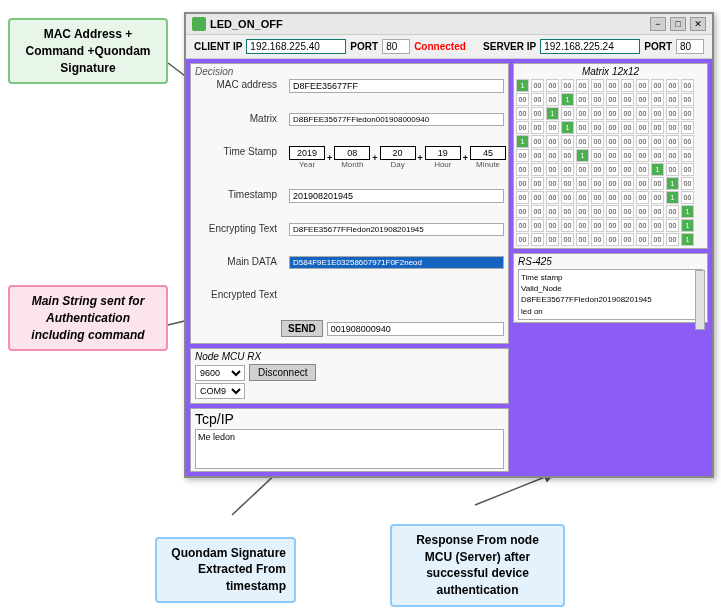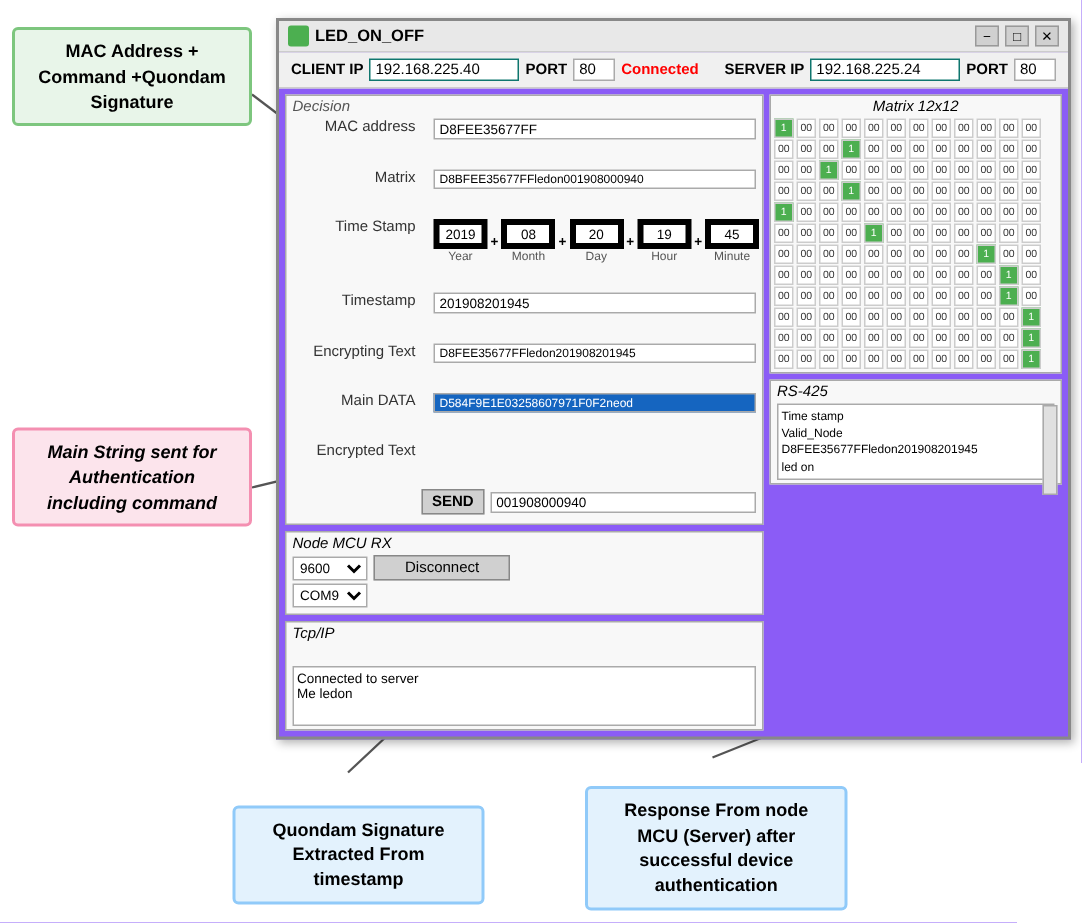--- a/index.html
+++ b/index.html
@@ -178,21 +178,21 @@
       background: #1565c0;
       color: #fff;
     }
     .timestamp-row {
       display: flex;
       align-items: center;
       gap: 2px;
       font-size: 9px;
     }
     .ts-input {
-      border: 4px solid #000000;
+      border: 1px solid #000000;
       background: #fff;
       padding: 1px 2px;
       font-size: 9px;
       width: 36px;
       text-align: center;
     }
     .ts-plus {
       font-weight: bold;
     }
     .ts-label {
@@ -245,35 +245,34 @@
     .select-input {
       border: 1px solid #aaa;
       background: #fff;
       font-size: 9px;
       padding: 1px 0;
       width: 50px;
     }
     .disconnect-btn {
       background: #d0d0d0;
       border: 1px solid #888;
-      padding: 2px 20px;
+      padding: 2px 8px;
       font-size: 10px;
       cursor: pointer;
     }
 
     
     .tcpip-box {
       border: 1px solid #aaa;
       padding: 2px 4px;
       background: #f8f8f8;
     }
     .tcpip-label {
-      font-size: 10px;
-      font-style: italic;
-      margin-bottom: 16px;
+      font-size: 14px;
+      margin-bottom: 2px;
     }
     .tcpip-log {
       border: 1px solid #aaa;
       background: #fff;
       padding: 2px;
       font-size: 9px;
       min-height: 40px;
     }
 
     
@@ -492,21 +491,20 @@
             <option>COM9</option>
             <option>COM1</option>
             <option>COM3</option>
           </select>
         </div>
       </div>
 
       <div class="tcpip-box">
         <div class="tcpip-label">Tcp/IP</div>
         <div class="tcpip-log">
-          <div>Connected to server</div>
           <div>Me ledon</div>
         </div>
       </div>
 
     </div>
 
     <div class="right-panel">
 
       <div class="matrix-box">
         <div class="matrix-title">Matrix 12x12</div>
@@ -666,21 +664,21 @@
           <div>D8FEE35677FFledon201908201945</div>
           <div>led on</div>
         </div>
         <div class="rs232-scrollbar"></div>
       </div>
 
     </div>
   </div>
 </div>
 
-<div class="annotation-box blue" style="position:absolute; bottom:12px; left:155px; width:168px;">
+<div class="annotation-box blue" style="position:absolute; bottom:12px; left:155px; width:141px;text-align:right;">
   <span style="white-space:pre-line;">Quondam Signature
 Extracted From
 timestamp</span>
 </div>
 
 <div class="annotation-box blue" style="position:absolute; bottom:8px; left:390px; width:175px;">
   <span style="white-space:pre-line;">Response From node
 MCU (Server) after
 successful device
 authentication</span>

